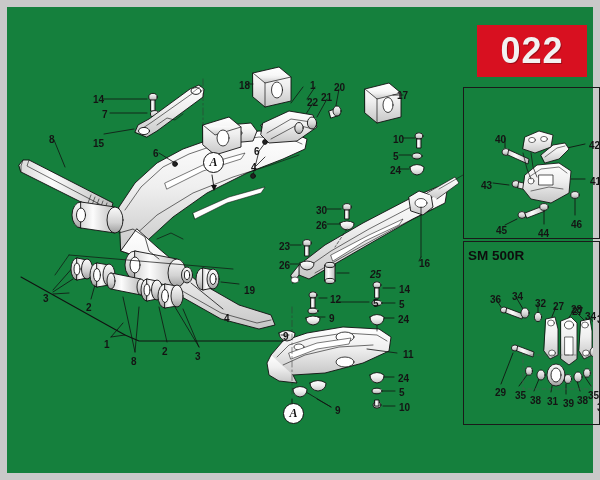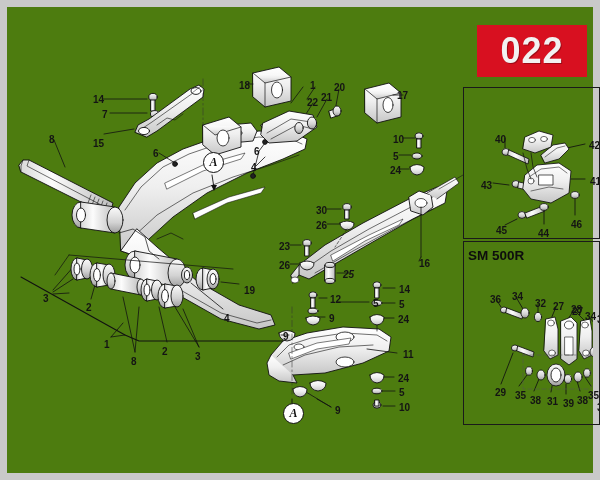--- a/index.html
+++ b/index.html
@@ -1,18 +1,18 @@
 <!DOCTYPE html>
 <html><head>
 <meta charset="utf-8">
 <style>
   html,body{margin:0;padding:0;background:#fff;}
   body{width:600px;height:480px;overflow:hidden;
        font-family:"Liberation Sans",sans-serif;}
-  #page{position:relative;width:600px;height:480px;background:#4d7c0f;
+  #page{position:relative;width:600px;height:480px;background:#15803d;
         box-sizing:border-box;border:7px solid #c9c9c9;}
   #canvas{position:absolute;left:0;top:0;width:586px;height:466px;}
   .lbl{position:absolute;font-family:"Liberation Sans",sans-serif;
        font-weight:bold;color:#141414;white-space:nowrap;line-height:1;}
   .cal{font-size:10px;}
   #badge{position:absolute;left:470px;top:18px;width:110px;height:52px;
          background:#d81020;z-index:6;}
   #badge span{position:absolute;left:0;top:0;width:110px;height:52px;
          display:flex;align-items:center;justify-content:center;
          font-size:36px;font-weight:bold;color:#f2f2f2;letter-spacing:1px;
@@ -544,21 +544,21 @@
       <div class="lbl cal" style="left: 390px; top: 84px; text-align: center;">17</div>
       <div class="lbl cal" style="left: 247px; top: 140px;">6</div>
       <div class="lbl cal" style="left: 244px; top: 156px;">4</div>
       <div class="lbl cal" style="left: 386px; top: 128px;">10</div>
       <div class="lbl cal" style="left: 386px; top: 145px;">5</div>
       <div class="lbl cal" style="left: 383px; top: 159px;">24</div>
       <div class="lbl cal" style="left: 309px; top: 199px;">30</div>
       <div class="lbl cal" style="left: 309px; top: 214px;">26</div>
       <div class="lbl cal" style="left: 272px; top: 235px;">23</div>
       <div class="lbl cal" style="left: 272px; top: 254px;">26</div>
-      <div class="lbl cal" style="left: 336px; top: 263px; font-style: italic;">25</div>
+      <div class="lbl cal" style="left: 363px; top: 263px; font-style: italic;">25</div>
       <div class="lbl cal" style="left: 412px; top: 252px;">16</div>
       <div class="lbl cal" style="left: 237px; top: 279px;">19</div>
       <div class="lbl cal" style="left: 36px; top: 287px;">3</div>
       <div class="lbl cal" style="left: 79px; top: 296px;">2</div>
       <div class="lbl cal" style="left: 97px; top: 333px;">1</div>
       <div class="lbl cal" style="left: 124px; top: 350px;">8</div>
       <div class="lbl cal" style="left: 155px; top: 340px;">2</div>
       <div class="lbl cal" style="left: 188px; top: 345px;">3</div>
       <div class="lbl cal" style="left: 217px; top: 307px;">4</div>
       <div class="lbl cal" style="left: 323px; top: 288px;">12</div>

